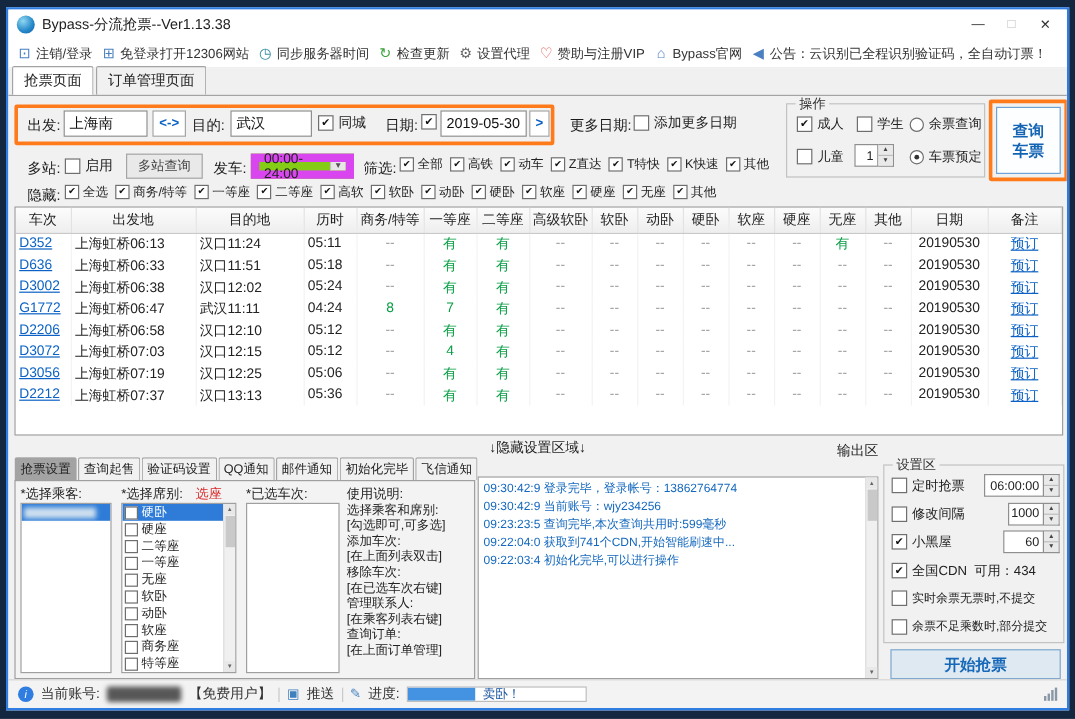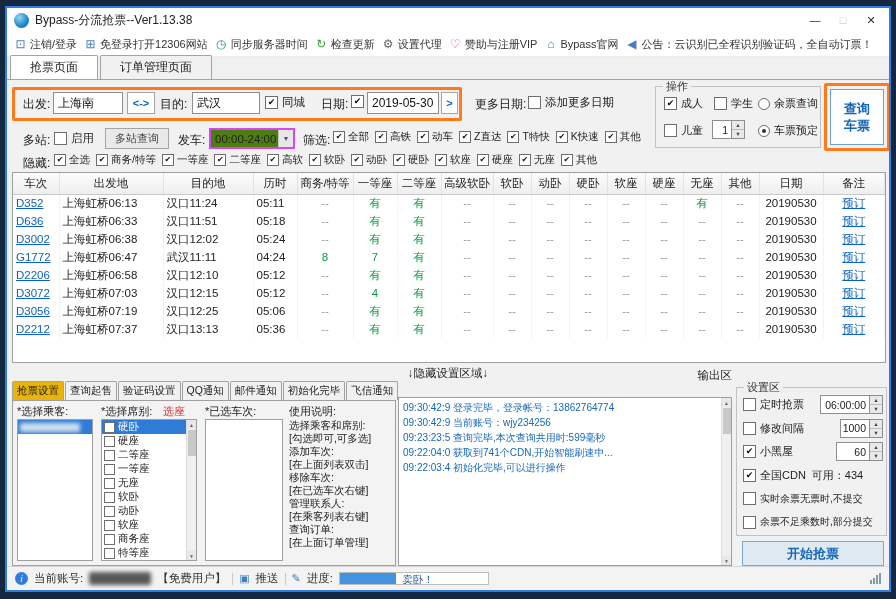--- a/index.html
+++ b/index.html
@@ -13,21 +13,21 @@
   .title-text{font-size:12px;color:#222;white-space:nowrap}
   .win-controls{margin-left:auto;display:flex;gap:6px}
   .win-btn{width:22px;height:18px;display:flex;align-items:center;justify-content:center;font-size:11px;color:#333}
   .win-btn.max{color:#bdbdbd}
   
   .menubar{position:absolute;left:0;top:24px;right:0;height:25px;background:#fff;border-bottom:1px solid #ececec;display:flex;align-items:center;gap:7px;padding:0 7px;white-space:nowrap;overflow:hidden}
   .menu-item{display:inline-flex;align-items:center;gap:3px;font-size:11px;color:#333}
   .menu-ic{font-size:12px;width:13px;text-align:center}
   
   .tabstrip{position:absolute;left:0;top:49px;right:0;height:22px;background:#f0f0f0;display:flex;align-items:flex-end;padding-left:3px}
-  .ptab{font-size:12px;color:#222;padding:3px 19px;background:#f1f1f1;border:1px solid #a3a3a3;border-bottom:none;border-radius:2px 2px 0 0;margin-right:2px;position:relative}
+  .ptab{font-size:12px;color:#222;padding:3px 9px;background:#f1f1f1;border:1px solid #a3a3a3;border-bottom:none;border-radius:2px 2px 0 0;margin-right:2px;position:relative}
   .ptab.active{background:#fff;z-index:3}
   
   .page{position:absolute;left:0;top:71px;right:0;height:487px;background:#f1f1f1;border-top:1px solid #a3a3a3;overflow:hidden}
   .al{position:absolute;font-size:12px;color:#1a1a1a;white-space:nowrap}
   .tinput{position:absolute;height:22px;background:#fff;border:1px solid #8f8f8f;font-size:12px;color:#111;display:flex;align-items:center;padding:0 4px;white-space:nowrap}
   .btn{position:absolute;display:flex;align-items:center;justify-content:center;background:#e9e9e9;border:1px solid #a5a5a5;font-size:11px;color:#444;white-space:nowrap}
   .btn.blue{background:#fff;color:#0b62c4;font-weight:bold}
   .hl{position:absolute;border:3px solid #ff7a1a;border-radius:2px;pointer-events:none;z-index:40}
   .query-btn{position:absolute;left:823px;top:9px;width:54px;height:56px;background:#fdfeff;border:1px solid #6ea3d8;color:#1464b4;font-weight:bold;font-size:13px;line-height:17px;display:flex;align-items:center;justify-content:center;text-align:center;word-break:break-all;padding:0 11px}
   
@@ -35,21 +35,21 @@
   .cbx{width:13px;height:13px;background:#fff;border:1px solid #6e6e6e;display:inline-flex;align-items:center;justify-content:center;font-size:9px;color:#111;line-height:1;flex:none}
   .cbl{white-space:nowrap}
   .rbx{width:12px;height:12px;border:1px solid #6e6e6e;border-radius:50%;background:#fff;position:relative;flex:none}
   .rbx.on::after{content:"";position:absolute;inset:3px;background:#333;border-radius:50%}
   .spinp{position:absolute;display:inline-flex}
   .spin{display:inline-flex}
   .spin-val{display:inline-flex;align-items:center;justify-content:flex-end;background:#fff;border:1px solid #8f8f8f;height:19px;padding:0 3px;font-size:10.5px;color:#222}
   .spin-arrows{display:inline-flex;flex-direction:column;width:13px;height:19px;border:1px solid #8f8f8f;border-left:none}
   .spin-btn{flex:1;display:flex;align-items:center;justify-content:center;font-size:5.5px;color:#444;background:#e9e9e9}
   .spin-btn + .spin-btn{border-top:1px solid #bdbdbd}
-  .dropdown{position:absolute;display:flex;align-items:center;background:#4d7c0f;border:2px solid #d946ef;font-size:11.5px;color:#222}
+  .dropdown{position:absolute;display:flex;align-items:center;background:#84cc16;border:7px solid #d946ef;font-size:11.5px;color:#222}
   .dd-text{padding-left:4px}
   .dd-arrow{margin-left:auto;width:15px;height:100%;background:#e7e7e7;border-left:1px solid #c5c5c5;display:flex;align-items:center;justify-content:center;font-size:7px;color:#555}
   .optrow{position:absolute;display:flex;align-items:center;gap:6px}
   .optrow .cbp2{display:inline-flex;align-items:center;gap:3px;font-size:10.5px;color:#222;position:static}
   .optrow .cbx{width:12px;height:12px;font-size:8px}
   .group{position:absolute;border:1px solid #c2c2c2}
   .group-title{position:absolute;top:-8px;left:7px;background:#f1f1f1;padding:0 3px;font-size:11px;color:#333}
   .op-group .cbp,.op-group .rbp{font-size:11px}
   
   .table-wrap{position:absolute;left:5px;top:92px;width:874px;height:191px;background:#fff;border:1px solid #9f9f9f;overflow:hidden}
@@ -62,21 +62,21 @@
   .lnk{color:#0b62c4;text-decoration:underline}
   .lnk.dk{color:#0d3a66}
   .lnk.red{color:#cf1c1c}
   .status-row td{background:#57a9ea;border-right:1px solid #6cb4ee;color:#0d3a66}
   .status-row td.dim{color:#ecf5fd !important}
   .divider-label{position:absolute;left:0;right:0;top:286px;text-align:center;font-size:11.5px;color:#222}
   
   .lpanel{position:absolute;left:5px;top:302px;width:384px;height:184px}
   .btabs{position:absolute;left:0;top:0;right:0;height:18px;display:flex;align-items:flex-end}
   .btab{font-size:10.5px;color:#222;padding:2px 4px;background:#f1f1f1;border:1px solid #a3a3a3;border-bottom:none;border-radius:2px 2px 0 0;margin-right:1px;white-space:nowrap}
-  .btab.active{background:#eab308;z-index:2}
+  .btab.active{background:#a3a3a3;z-index:2}
   .bbody{position:absolute;left:0;top:18px;right:0;bottom:0;background:#f3f3f3;border:1px solid #9f9f9f;overflow:hidden}
   .slabel{position:absolute;top:3px;font-size:11px;color:#222;white-space:nowrap}
   .red-link{color:#d92b2b;}
   .list{position:absolute;top:18px;bottom:4px;background:#fff;border:1px solid #9f9f9f;overflow:hidden}
   .plist-sel{height:14px;background:#2e7cd8;display:flex;align-items:center;padding:0 2px}
   .blur-light{width:85%;height:9px;background:#cfe0ee;filter:blur(2px)}
   .seat-row{height:14px;display:flex;align-items:center;gap:3px;padding:0 2px;font-size:10.5px;color:#222;margin-right:10px}
   .seat-row.sel{background:#2e7cd8;color:#fff}
   .seat-row .cbx{width:11px;height:11px;font-size:7px}
   .usage{position:absolute;left:276px;top:18px;width:106px;bottom:2px;font-size:10.5px;line-height:13px;color:#222;white-space:pre-line}

